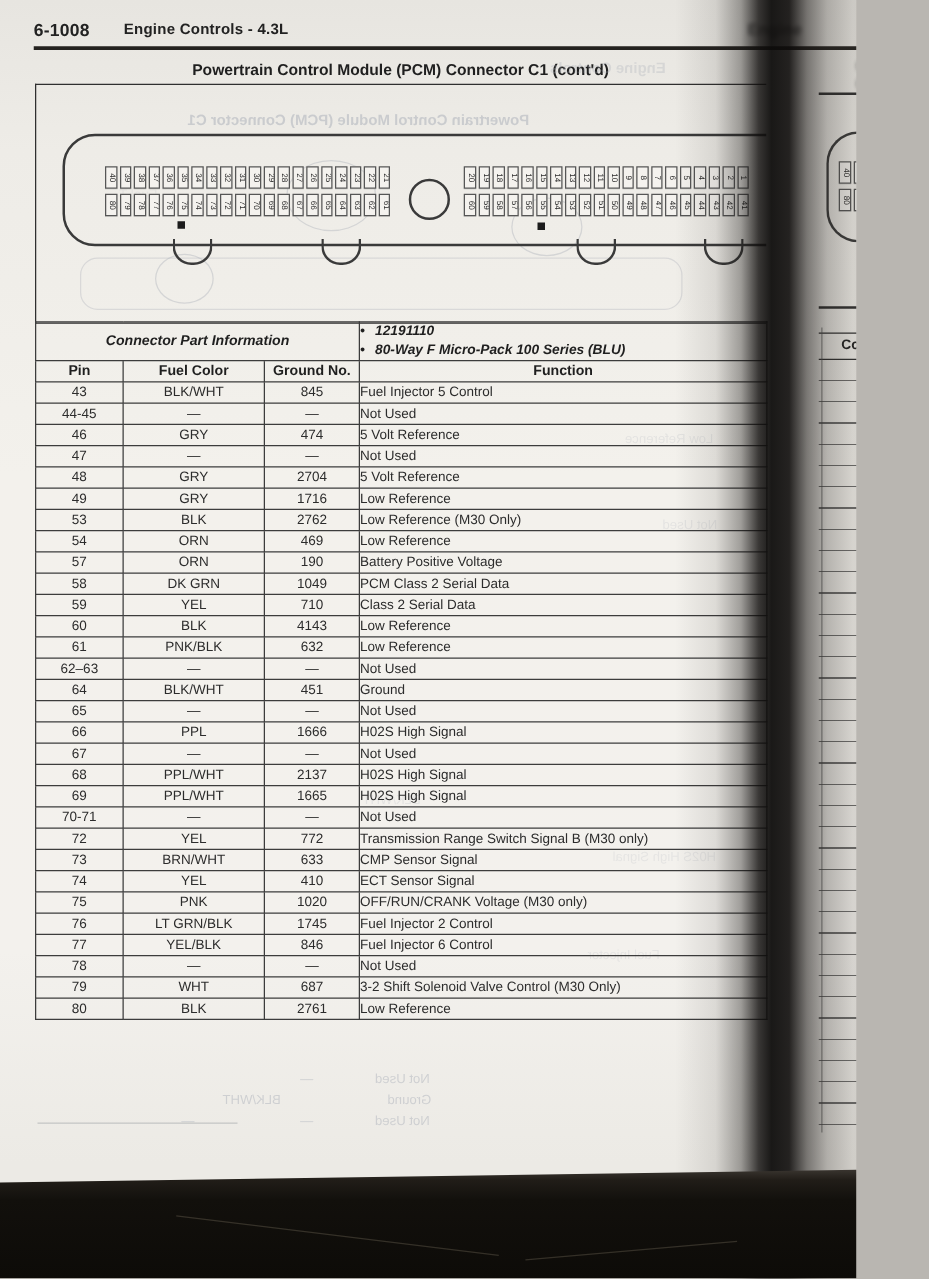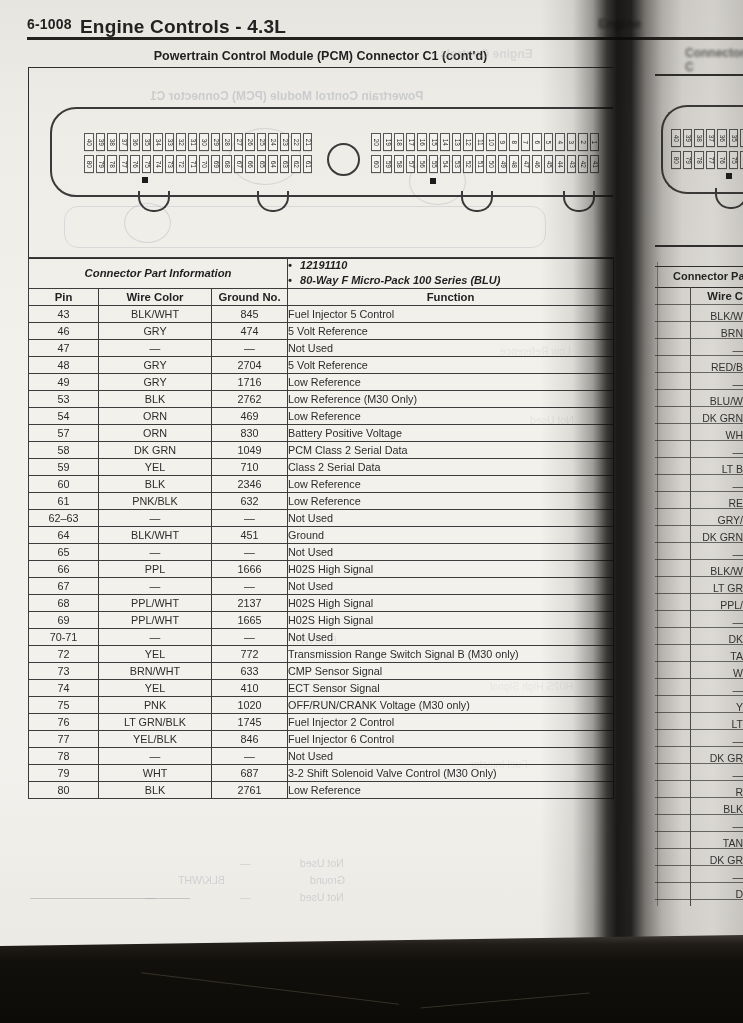--- a/index.html
+++ b/index.html
@@ -1,24 +1,24 @@
 <!DOCTYPE html>
 <html><head>
 <meta charset="utf-8">
 <style>
   html,body{margin:0;padding:0;background:#b9b6b1;}
   #stage{
-    position:relative;width:743px;height:1023px;overflow:hidden;
+    position:relative;width:685px;height:1023px;overflow:hidden;
     background:linear-gradient(180deg,#e7e5e0 0,#eeece7 120px,#f3f1ec 380px,#f3f1ed 760px,#eceae5 930px);
     font-family:"Liberation Sans", sans-serif;color:#2d2d2d;
   }
   .abs{position:absolute;}
   
   .hdr-num{left:27px;top:16px;font-size:14px;font-weight:bold;color:#222;letter-spacing:.2px;}
-  .hdr-title{left:80px;top:16px;font-size:19px;font-weight:bold;color:#222;letter-spacing:.2px;}
+  .hdr-title{left:99px;top:16px;font-size:12px;font-weight:bold;color:#222;letter-spacing:.2px;}
   .hdr-rule{left:27px;top:37px;width:716px;height:3px;background:#24221f;}
   .blurtext{font-weight:bold;color:#3a3a3a;filter:blur(1.6px);opacity:.75;}
   
   .fig-title{left:28px;top:49px;width:585px;text-align:center;font-size:12.5px;font-weight:bold;color:#1f1f1f;}
   .fig-box{left:28px;top:67px;width:584px;height:190px;border:1.5px solid #2f2f2f;border-right:none;overflow:hidden;}
   .connector{position:absolute;left:21px;top:39px;width:600px;height:86px;border:2px solid #3a3a3a;border-radius:26px;}
   .pin-row{position:absolute;display:flex;gap:2px;}
   .pin{width:9.5px;height:18px;border:1px solid #565656;background:#f4f2ee;box-sizing:border-box;
        display:flex;align-items:center;justify-content:center;overflow:hidden;box-shadow:0 .5px 0 rgba(0,0,0,.15);}
   .pn{font-size:6.5px;color:#2a2a2a;transform:rotate(90deg);line-height:1;}
@@ -378,33 +378,39 @@
     <thead>
       <tr style="height:31px;font-style:italic;">
         <th colspan="3" class="partinfo-label">Connector Part Information</th>
         <th class="bullets">
           <div><span class="b">•</span><span>12191110</span></div>
           <div><span class="b">•</span><span>80-Way F Micro-Pack 100 Series (BLU)</span></div>
         </th>
       </tr>
       <tr>
         <th>Pin</th>
-        <th>Wire Color</th>
+        <th>Fuel Color</th>
         <th>Ground No.</th>
         <th>Function</th>
       </tr>
     </thead>
     <tbody id="tbody">
         <tr>
           <td class="cell-c">43</td>
           <td class="cell-c">BLK/WHT</td>
           <td class="cell-c">845</td>
           <td class="fn">Fuel Injector 5 Control</td>
         </tr>
         <tr>
+          <td class="cell-c">44-45</td>
+          <td class="cell-c">—</td>
+          <td class="cell-c">—</td>
+          <td class="fn">Not Used</td>
+        </tr>
+        <tr>
           <td class="cell-c">46</td>
           <td class="cell-c">GRY</td>
           <td class="cell-c">474</td>
           <td class="fn">5 Volt Reference</td>
         </tr>
         <tr>
           <td class="cell-c">47</td>
           <td class="cell-c">—</td>
           <td class="cell-c">—</td>
           <td class="fn">Not Used</td>
@@ -429,39 +435,39 @@
         </tr>
         <tr>
           <td class="cell-c">54</td>
           <td class="cell-c">ORN</td>
           <td class="cell-c">469</td>
           <td class="fn">Low Reference</td>
         </tr>
         <tr>
           <td class="cell-c">57</td>
           <td class="cell-c">ORN</td>
-          <td class="cell-c">830</td>
+          <td class="cell-c">190</td>
           <td class="fn">Battery Positive Voltage</td>
         </tr>
         <tr>
           <td class="cell-c">58</td>
           <td class="cell-c">DK GRN</td>
           <td class="cell-c">1049</td>
           <td class="fn">PCM Class 2 Serial Data</td>
         </tr>
         <tr>
           <td class="cell-c">59</td>
           <td class="cell-c">YEL</td>
           <td class="cell-c">710</td>
           <td class="fn">Class 2 Serial Data</td>
         </tr>
         <tr>
           <td class="cell-c">60</td>
           <td class="cell-c">BLK</td>
-          <td class="cell-c">2346</td>
+          <td class="cell-c">4143</td>
           <td class="fn">Low Reference</td>
         </tr>
         <tr>
           <td class="cell-c">61</td>
           <td class="cell-c">PNK/BLK</td>
           <td class="cell-c">632</td>
           <td class="fn">Low Reference</td>
         </tr>
         <tr>
           <td class="cell-c">62–63</td>

